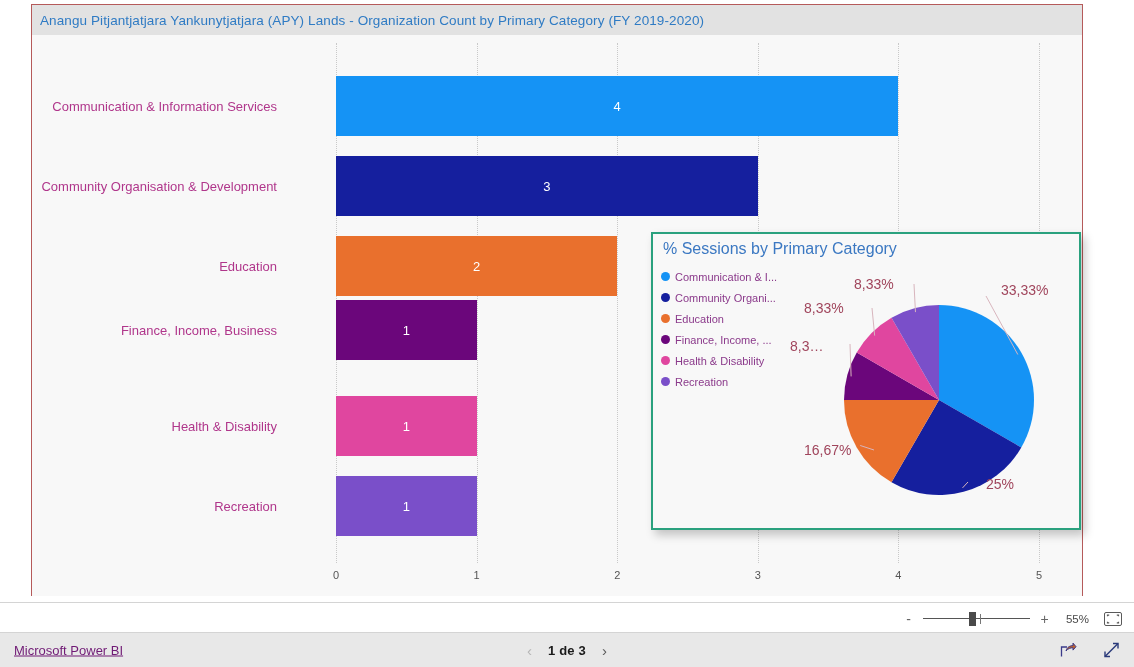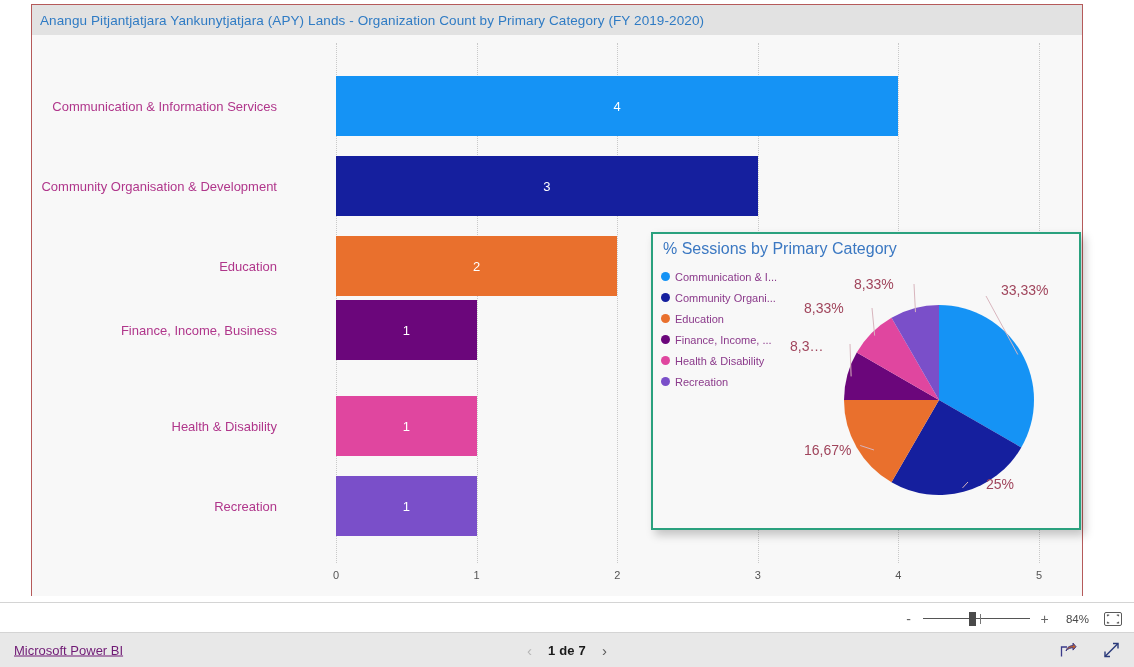--- a/index.html
+++ b/index.html
@@ -374,35 +374,35 @@
 
 <div id="zoom-bar">
   <div id="zoom-controls">
     <div class="zoom-sign">-</div>
     <div id="zoom-slider">
       <div id="zoom-track"></div>
       <div id="zoom-thumb"></div>
       <div id="zoom-notch"></div>
     </div>
     <div class="zoom-sign">+</div>
-    <div id="zoom-pct">84%</div>
+    <div id="zoom-pct">55%</div>
     <div id="fit-page-btn">
       <svg width="18" height="14" viewBox="0 0 18 14">
         <rect x="0.5" y="0.5" width="17" height="13" rx="1.5" fill="none" stroke="#5a5a5a" stroke-width="1"></rect>
         <path d="M3.5 4.2 L3.5 3.2 L5.2 3.2 M3.5 9.8 L3.5 10.8 L5.2 10.8 M14.5 4.2 L14.5 3.2 L12.8 3.2 M14.5 9.8 L14.5 10.8 L12.8 10.8" fill="none" stroke="#5a5a5a" stroke-width="1.2"></path>
       </svg>
     </div>
   </div>
 </div>
 
 <div id="status-bar">
   <div id="pbi-link">Microsoft Power BI</div>
   <div id="pager">
     <div class="pager-arrow disabled">‹</div>
-    <div id="pager-label">1 de 7</div>
+    <div id="pager-label">1 de 3</div>
     <div class="pager-arrow enabled">›</div>
   </div>
   <div id="status-actions">
     <div class="status-icon">
       <svg width="17" height="17" viewBox="0 0 17 17">
         <path d="M1.5 15 L1.5 5.5 L7 5.5" fill="none" stroke="#3a3a8a" stroke-width="1.3"></path>
         <path d="M6 9.5 C7 5.5 10 4.2 13 4.1 L13 1.6 L16 5.2 L13 8.6 L13 6.2 C10.5 6.3 8 7 6 9.5 Z" fill="#c4622a" stroke="#3a3a8a" stroke-width="1"></path>
       </svg>
     </div>
     <div class="status-icon">

